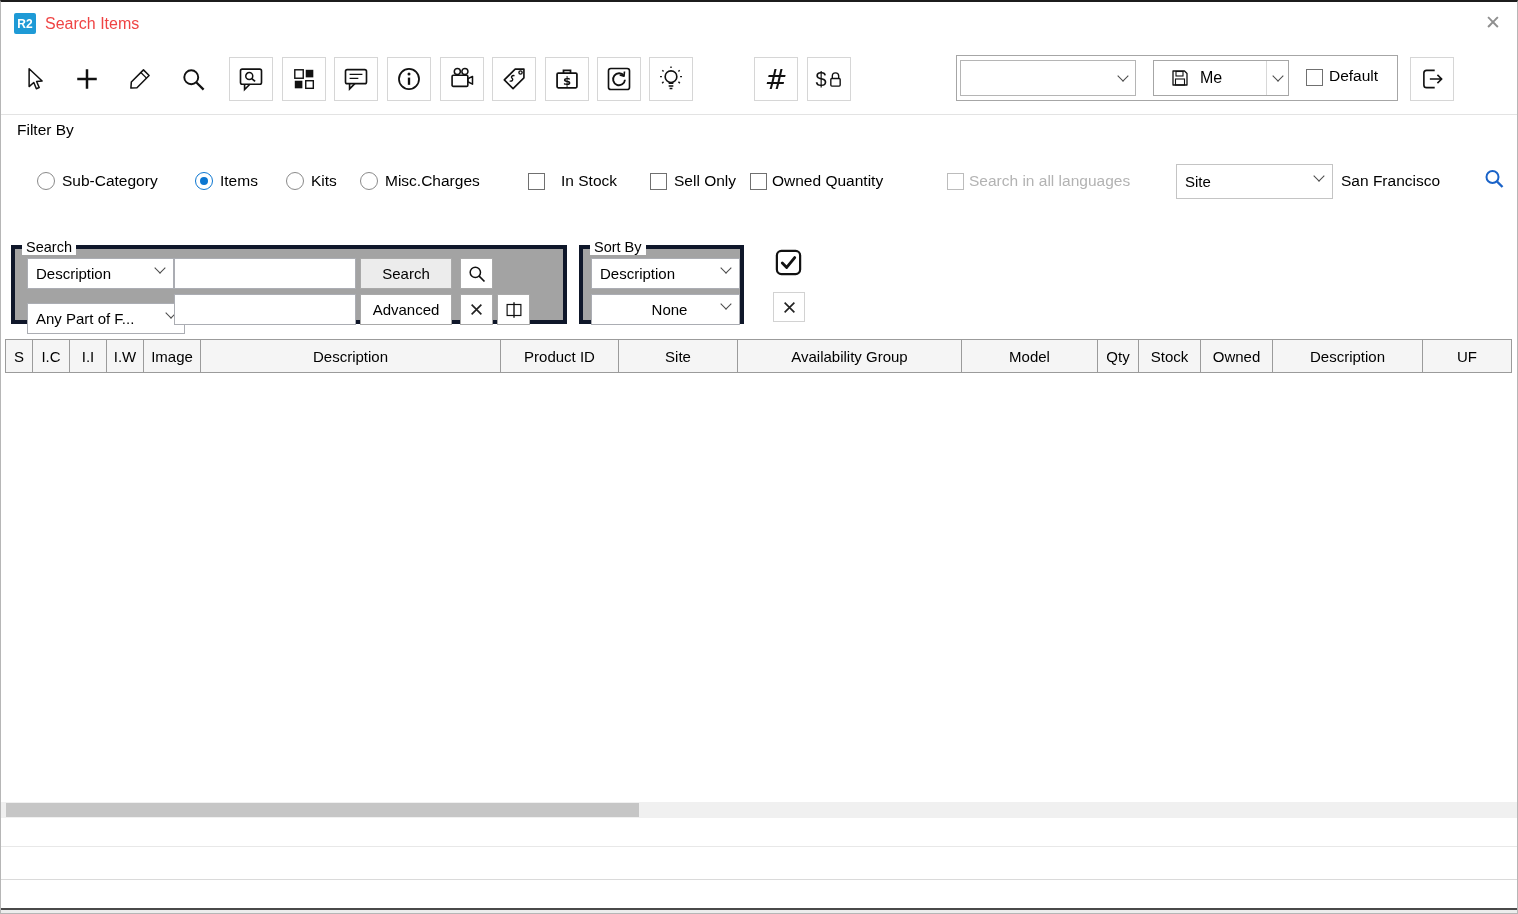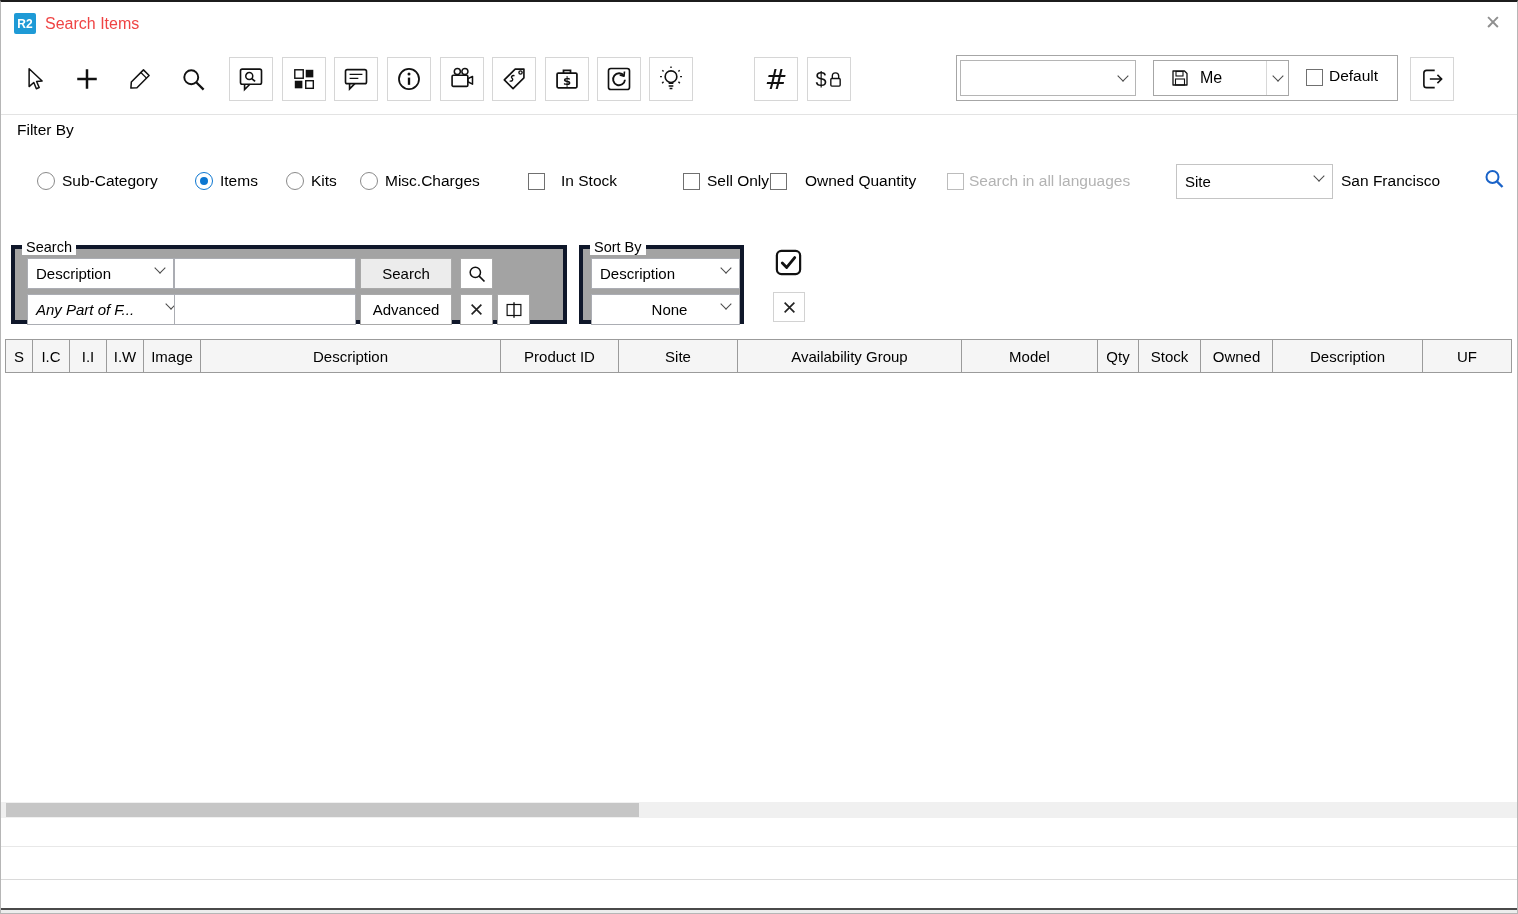--- a/index.html
+++ b/index.html
@@ -246,25 +246,25 @@
   </div>
   <div class="opt" style="left:359px">
     <span class="radio"></span>
     <span>Misc.Charges</span>
   </div>
 
   <div class="opt" style="left:527px;gap:16px">
     <span class="cbx"></span>
     <span>In Stock</span>
   </div>
-  <div class="opt" style="left:682px;">
+  <div class="opt" style="left:649px;">
     <span class="cbx"></span>
     <span>Sell Only</span>
   </div>
-  <div class="opt" style="left:769px;gap:18px">
+  <div class="opt" style="left:749px;gap:5px">
     <span class="cbx"></span>
     <span>Owned Quantity</span>
   </div>
   <div class="opt dimtext" style="left:946px;gap:5px">
     <span class="cbx dis"></span>
     <span>Search in all languages</span>
   </div>
 
   <div class="dd lite" style="left:1175px;top:162px;width:157px;height:35px;">
     <span>Site</span>
@@ -285,21 +285,21 @@
     </div>
     <input class="tinput" style="left: 159px; top: 9px; width: 182px; height: 31px;" value="">
     <button class="btn gray" style="left:345px;top:9px;width:92px;height:31px;">Search</button>
     <button class="btn" style="left:445px;top:9px;width:33px;height:31px;">
       <svg width="20" height="20" viewBox="0 0 24 24">
           <circle cx="10" cy="10" r="6.2" stroke="#111" stroke-width="1.8" fill="none"></circle>
           <path d="M14.6 14.6 L21 21" stroke="#111" stroke-width="2"></path>
         </svg>
     </button>
 
-    <div class="dd" style="left:12px;top:45px;width:158px;height:31px;font-style:italic;">
+    <div class="dd" style="left:12px;top:54px;width:158px;height:31px;">
       <span>Any Part of F...</span>
       <span class="chev"></span>
     </div>
     <input class="tinput" style="left: 159px; top: 45px; width: 182px; height: 31px;" value="">
     <button class="btn" style="left:345px;top:45px;width:92px;height:31px;">Advanced</button>
     <button class="btn" style="left:445px;top:45px;width:33px;height:31px;">
       <svg width="13" height="13" viewBox="0 0 12 12">
           <path d="M1.5 1.5 L10.5 10.5 M10.5 1.5 L1.5 10.5" stroke="#222" stroke-width="1.5"></path>
         </svg>
     </button>

